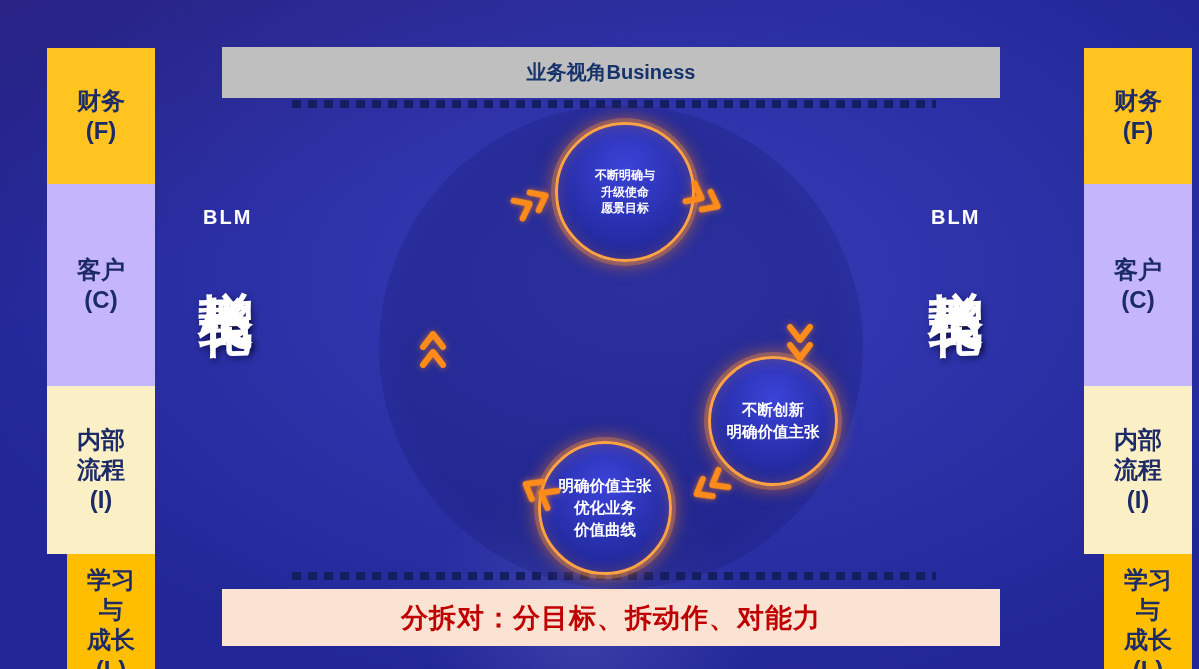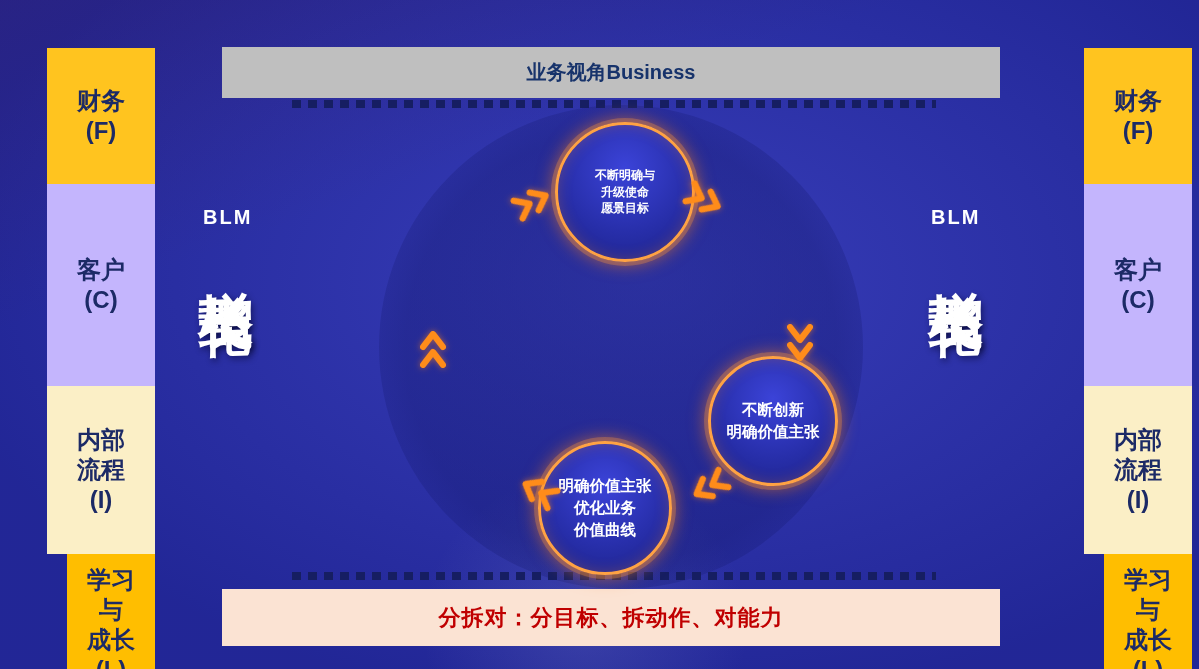--- a/index.html
+++ b/index.html
@@ -18,21 +18,21 @@
     background: radial-gradient(ellipse at 50% 60%, rgba(150,160,220,0.18), rgba(0,0,0,0) 70%);
   }
   .wheel-disc { position:absolute; left:379px; top:105px; width:484px; height:484px; border-radius:50%;
     background: radial-gradient(circle, rgba(14,18,96,0.30) 0 63%, rgba(14,18,96,0.12) 78%, rgba(14,18,96,0) 92%);
   }
 
   
   .banner { position:absolute; left:222px; width:778px; display:flex; align-items:center; justify-content:center;
     font-weight:bold; }
   .banner.top { top:47px; height:51px; background:#bfbfbf; color:#17336b; font-size:20px; }
-  .banner.bottom { top:589px; height:57px; background:#fbe3d3; color:#c00000; font-size:22px; letter-spacing:1px; }
+  .banner.bottom { top:589px; height:57px; background:#fbe3d3; color:#c00000; font-size:27px; letter-spacing:1px; }
 
   .dotted-line { position:absolute; left:292px; width:644px; height:8px;
     background: repeating-linear-gradient(90deg, #161e62 0 9px, rgba(0,0,0,0) 9px 16px);
   }
   .dotted-line.top { top:100px; }
   .dotted-line.bottom { top:572px; }
 
   
   .side-panel { position:absolute; top:48px; width:108px;padding-left:20px; }
   .side-panel.left  { left:27px; }

